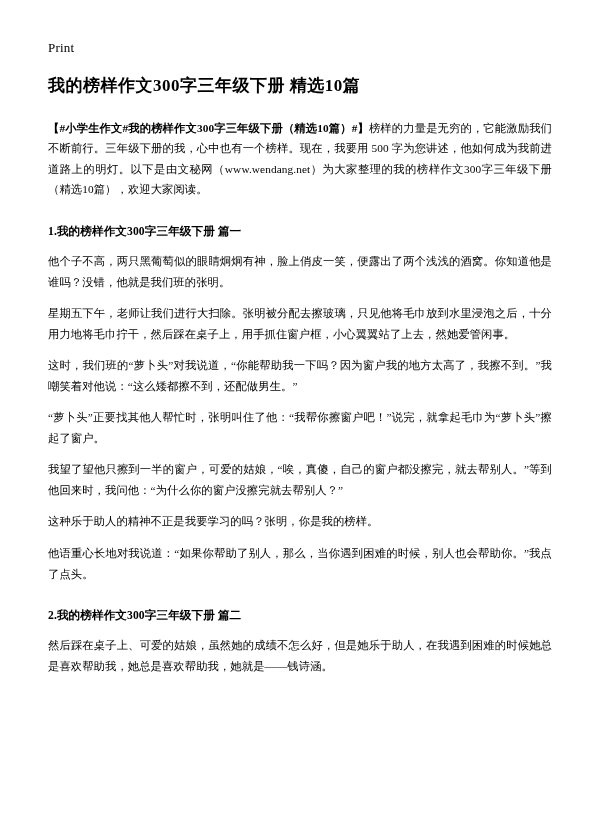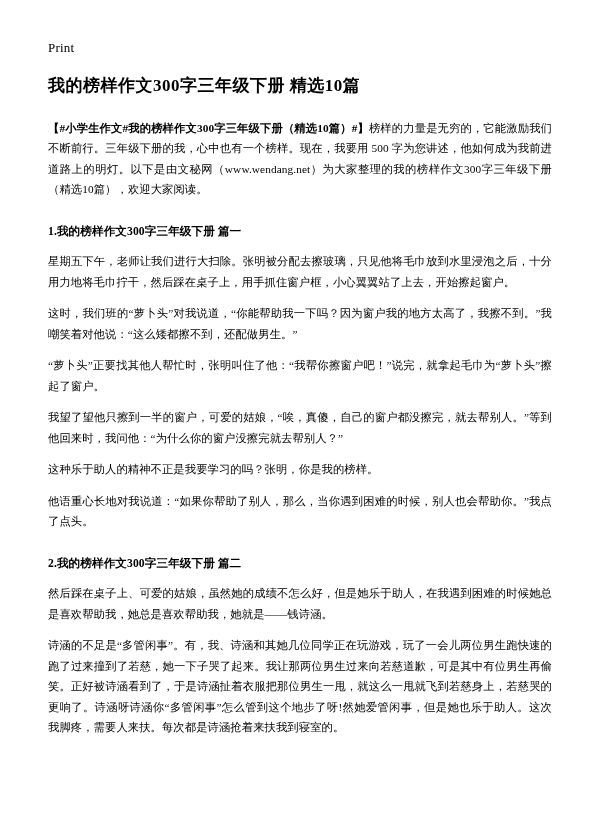--- a/index.html
+++ b/index.html
@@ -68,25 +68,25 @@
 <div class="page">
 
   <div class="print-link">Print</div>
 
   <h1 class="doc-title">我的榜样作文300字三年级下册 精选10篇</h1>
 
   <p class="para lead"><span>【#小学生作文#</span><span>我的榜样作文300字三年级下册（精选10篇）#】</span><span class="normal">榜样的力量是无穷的，它能激励我们不断前行。三年级下册的我，心中也有一个榜样。现在，我要用 500 字为您讲述，他如何成为我前进道路上的明灯。以下是由文秘网（www.wendang.net）为大家整理的我的榜样作文300字三年级下册（精选10篇），欢迎大家阅读。</span></p>
 
   <h2 class="sub">1.我的榜样作文300字三年级下册 篇一</h2>
 
-  <p class="para">星期五下午，老师让我们进行大扫除。张明被分配去擦玻璃，只见他将毛巾放到水里浸泡之后，十分用力地将毛巾拧干，然后踩在桌子上，用手抓住窗户框，小心翼翼站了上去，开始擦起窗户。</p>
+  <p class="para">他个子不高，两只黑葡萄似的眼睛炯炯有神，脸上俏皮一笑，便露出了两个浅浅的酒窝。你知道他是谁吗？没错，他就是我们班的张明。</p>
+  <p class="para">星期五下午，老师让我们进行大扫除。张明被分配去擦玻璃，只见他将毛巾放到水里浸泡之后，十分用力地将毛巾拧干，然后踩在桌子上，用手抓住窗户框，小心翼翼站了上去，然她爱管闲事。</p>
   <p class="para">这时，我们班的“萝卜头”对我说道，“你能帮助我一下吗？因为窗户我的地方太高了，我擦不到。”我嘲笑着对他说：“这么矮都擦不到，还配做男生。”</p>
   <p class="para">“萝卜头”正要找其他人帮忙时，张明叫住了他：“我帮你擦窗户吧！”说完，就拿起毛巾为“萝卜头”擦起了窗户。</p>
   <p class="para">我望了望他只擦到一半的窗户，可爱的姑娘，“唉，真傻，自己的窗户都没擦完，就去帮别人。”等到他回来时，我问他：“为什么你的窗户没擦完就去帮别人？”</p>
   <p class="para">这种乐于助人的精神不正是我要学习的吗？张明，你是我的榜样。</p>
   <p class="para">他语重心长地对我说道：“如果你帮助了别人，那么，当你遇到困难的时候，别人也会帮助你。”我点了点头。</p>
 
   <h2 class="sub">2.我的榜样作文300字三年级下册 篇二</h2>
 
   <p class="para">然后踩在桌子上、可爱的姑娘，虽然她的成绩不怎么好，但是她乐于助人，在我遇到困难的时候她总是喜欢帮助我，她总是喜欢帮助我，她就是——钱诗涵。</p>
-  <p class="para block-dense">诗涵的不足是“多管闲事”。有，我、诗涵和其她几位同学正在玩游戏，玩了一会儿两位男生跑快速的跑了过来撞到了若慈，她一下子哭了起来。我让那两位男生过来向若慈道歉，可是其中有位男生再偷笑。正好被诗涵看到了，于是诗涵扯着衣服把那位男生一甩，就这么一甩就飞到若慈身上，若慈哭的更响了。诗涵呀诗涵你“多管闲事”怎么管到这个地步了呀!然她爱管闲事，但是她也乐于助人。这次我脚疼，需要人来扶。每次都是诗涵抢着来扶我到寝室的。</p>
 
 </div>
 
 </body></html>

